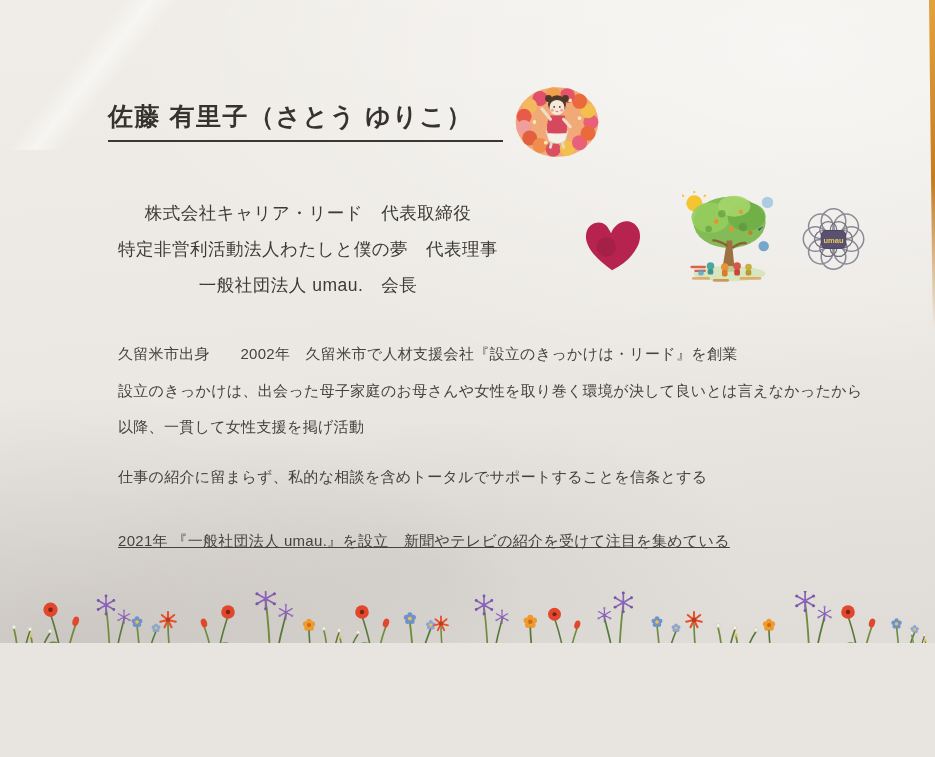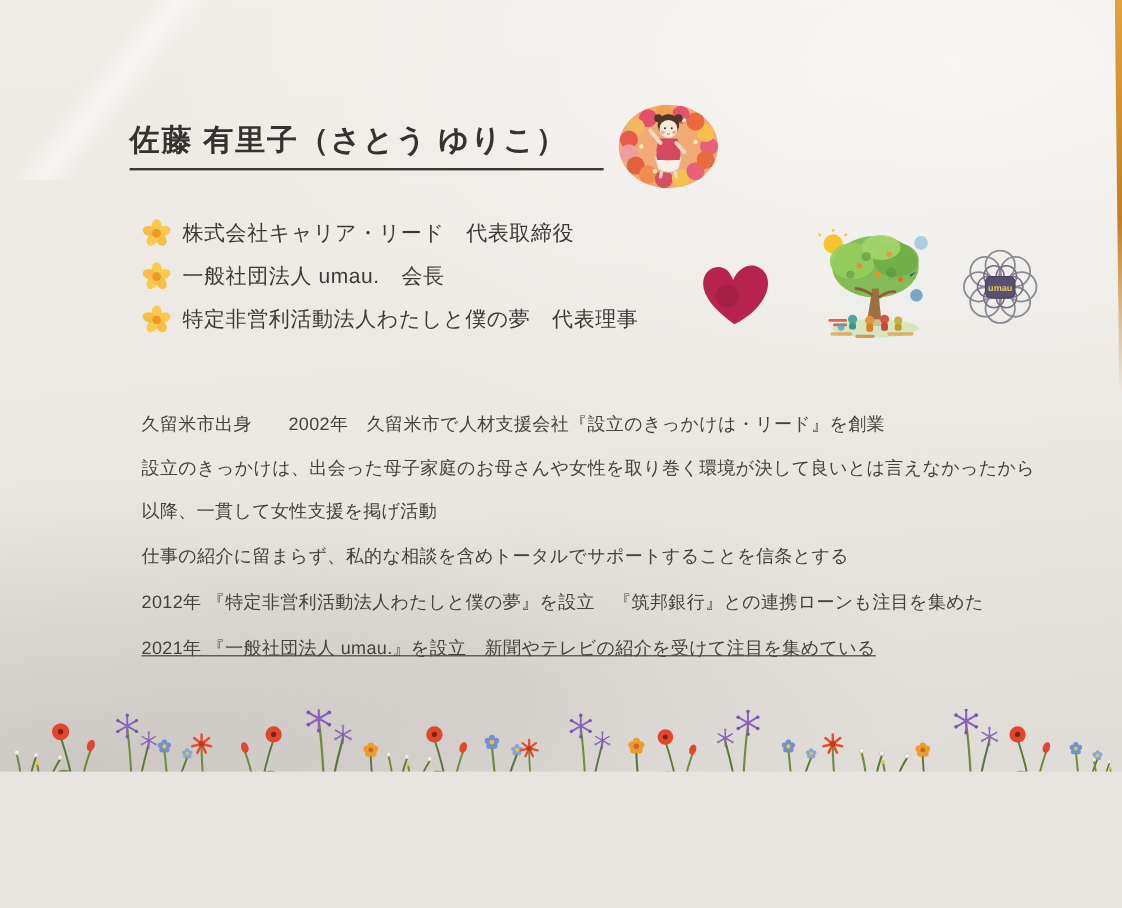--- a/index.html
+++ b/index.html
@@ -27,31 +27,31 @@
     clip-path:polygon(40% 0,100% 0,100% 100%,78% 100%);
   }
   .title-row{position:absolute;left:108px;top:100px;}
   .page-title{
     display:inline-block;margin:0;
     font-size:25px;font-weight:600;letter-spacing:1.5px;color:#36322f;
     border-bottom:2.5px solid #3a3734;padding:0 30px 7px 0;
   }
   .portrait{position:absolute;left:510px;top:84px;}
   .roles{position:absolute;left:118px;top:176px;}
-  .role-row{display:flex;align-items:center;height:36px;gap:9px;}
+  .role-row{display:flex;align-items:center;height:36px;gap:25px;flex-direction:column;}
   .role-label{font-size:17.5px;color:#3c3a37;font-weight:500;letter-spacing:0.5px;white-space:pre;}
   .art-heart{position:absolute;left:579px;top:209px;}
   .art-tree{position:absolute;left:682px;top:190px;}
   .art-logo{position:absolute;left:797px;top:205px;}
   .bio-line{
     position:absolute;left:118px;font-size:15px;color:#45423e;
     letter-spacing:0.3px;white-space:pre;line-height:1.2;
   }
   .bio-0{top:345px;} .bio-1{top:382px;} .bio-2{top:418px;}
-  .bio-3{top:455px;} .bio-4{top:494px;} .bio-5{top:532px;text-decoration:underline;}
+  .bio-3{top:468px;} .bio-4{top:494px;} .bio-5{top:532px;text-decoration:underline;}
   .flower-border{position:absolute;left:0;top:591px;}
   .st{stroke:#6f8c3e;stroke-width:1.7;fill:none;stroke-linecap:round;}
   .st2{stroke:#57793a;stroke-width:1.6;fill:none;stroke-linecap:round;}
   .spoke{stroke:#8a63b8;stroke-width:1.6;fill:none;stroke-linecap:round;}
   .rspoke{stroke:#e4512e;stroke-width:2.1;fill:none;stroke-linecap:round;}
 </style>
 </head>
 <body>
 
 <div class="photo">
@@ -120,34 +120,34 @@
       <svg width="25" height="25" viewBox="0 0 26 26">
         <g>
             <ellipse cx="13" cy="6.5" rx="4.3" ry="6" fill="#fbca4d"></ellipse>
         <ellipse cx="13" cy="6.5" rx="4.3" ry="6" fill="#fbca4d" transform="rotate(72 13 13)"></ellipse>
         <ellipse cx="13" cy="6.5" rx="4.3" ry="6" fill="#f7bd45" transform="rotate(144 13 13)"></ellipse>
         <ellipse cx="13" cy="6.5" rx="4.3" ry="6" fill="#fbca4d" transform="rotate(216 13 13)"></ellipse>
         <ellipse cx="13" cy="6.5" rx="4.3" ry="6" fill="#f7bd45" transform="rotate(288 13 13)"></ellipse>
         <circle cx="13" cy="13" r="3.8" fill="#ef9726"></circle>
           </g>
       </svg>
-      <span class="role-label">一般社団法人 umau.　会長</span>
+      <span class="role-label">特定非営利活動法人わたしと僕の夢　代表理事</span>
     </div>
     <div class="role-row">
       <svg width="25" height="25" viewBox="0 0 26 26">
         <g>
             <ellipse cx="13" cy="6.5" rx="4.3" ry="6" fill="#fbca4d"></ellipse>
         <ellipse cx="13" cy="6.5" rx="4.3" ry="6" fill="#fbca4d" transform="rotate(72 13 13)"></ellipse>
         <ellipse cx="13" cy="6.5" rx="4.3" ry="6" fill="#f7bd45" transform="rotate(144 13 13)"></ellipse>
         <ellipse cx="13" cy="6.5" rx="4.3" ry="6" fill="#fbca4d" transform="rotate(216 13 13)"></ellipse>
         <ellipse cx="13" cy="6.5" rx="4.3" ry="6" fill="#f7bd45" transform="rotate(288 13 13)"></ellipse>
         <circle cx="13" cy="13" r="3.8" fill="#ef9726"></circle>
           </g>
       </svg>
-      <span class="role-label">特定非営利活動法人わたしと僕の夢　代表理事</span>
+      <span class="role-label">一般社団法人 umau.　会長</span>
     </div>
   </div>
 
   <svg class="art-heart" width="68" height="66" viewBox="0 0 70 66">
     <path d="M34,62 C14,48 4,34 8,22 C11,13 22,10 28,16 C30,18 32,22 33,24 C36,16 44,10 52,12 C62,15 66,26 60,38 C55,48 46,56 34,62 Z" fill="#b6234e"></path>
     <circle cx="28" cy="38" r="10" fill="#8f1d3f" opacity="0.45"></circle>
   </svg>
 
   <svg class="art-tree" width="95" height="97" viewBox="0 0 100 100">
     <circle cx="13" cy="13" r="8.5" fill="#f5c431"></circle>
@@ -203,21 +203,20 @@
         <circle cx="43.5" cy="45.5" r="9"></circle>
     </g>
     <rect x="25" y="27" width="26" height="19" rx="5" fill="#5a5170" stroke="#474060" stroke-width="1"></rect>
     <text x="38" y="40" text-anchor="middle" font-size="8" fill="#e7c95c" font-family="Liberation Sans, sans-serif" font-weight="bold">umau</text>
   </svg>
 
   <div class="bio-line bio-0">久留米市出身　　2002年　久留米市で人材支援会社『設立のきっかけは・リード』を創業</div>
   <div class="bio-line bio-2">以降、一貫して女性支援を掲げ活動</div>
   <div class="bio-line bio-1">設立のきっかけは、出会った母子家庭のお母さんや女性を取り巻く環境が決して良いとは言えなかったから</div>
   <div class="bio-line bio-3">仕事の紹介に留まらず、私的な相談を含めトータルでサポートすることを信条とする</div>
-  <div class="bio-line bio-4">2012年 『特定非営利活動法人わたしと僕の夢』を設立　『筑邦銀行』との連携ローンも注目を集めた</div>
   <div class="bio-line bio-5">2021年 『一般社団法人 umau.』を設立　新聞やテレビの紹介を受けて注目を集めている</div>
 
   <svg class="flower-border" width="935" height="74" viewBox="0 0 935 74">
     <defs>
       <g id="m1">
         <path class="st2" d="M20,0 C18,-17 14,-29 10,-41"></path>
         <path class="st" d="M26,0 C28,-15 32,-25 34,-31"></path>
         <path d="M17,-14 C11,-16 7,-14 5,-10 C9,-9 14,-10 17,-14" fill="#6f8c3e"></path>
         <circle cx="10" cy="-45" r="6.8" fill="#e2462c"></circle>
         <circle cx="10" cy="-45" r="2.2" fill="#7a2418"></circle>

